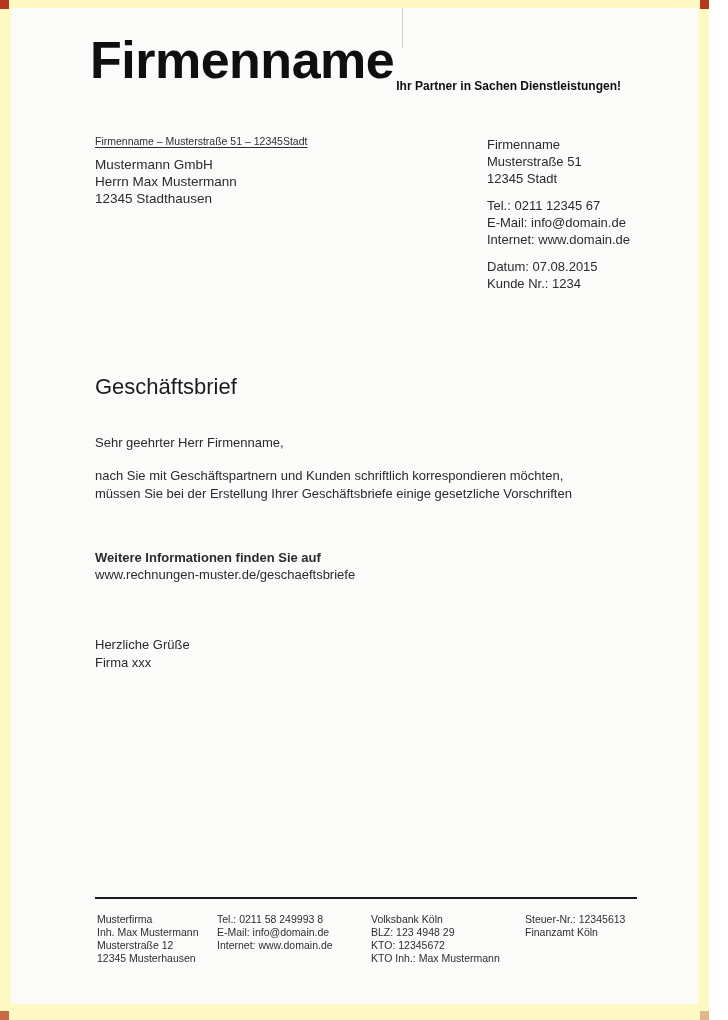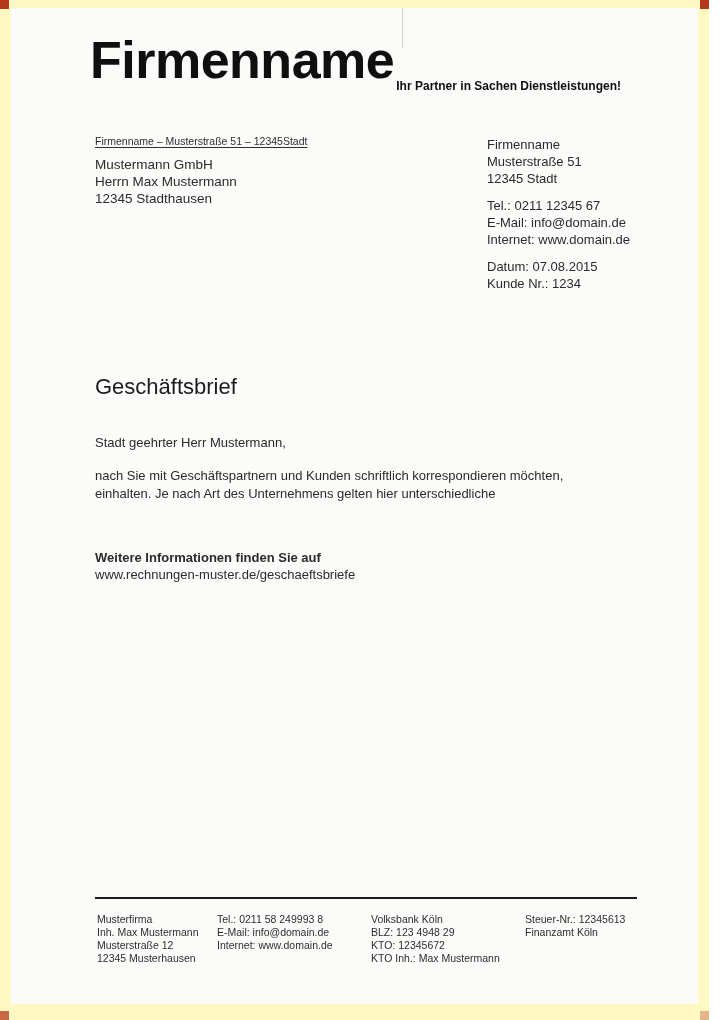--- a/index.html
+++ b/index.html
@@ -120,27 +120,31 @@
           <div>E-Mail: info@domain.de</div>
           <div>Internet: www.domain.de</div>
         </div>
       <div class="group">
           <div>Datum: 07.08.2015</div>
           <div>Kunde Nr.: 1234</div>
         </div>
     </div>
 
     <div class="subject">Geschäftsbrief</div>
-    <div class="salutation body-text">Stadt geehrter Herr Mustermann,</div>
+    <div class="salutation body-text">Sehr geehrter Herr Firmenname,</div>
     <div class="paragraph-1 body-text">
         <div>nach Sie mit Geschäftspartnern und Kunden schriftlich korrespondieren möchten,</div>
-        <div>einhalten. Je nach Art des Unternehmens gelten hier unterschiedliche</div>
+        <div>müssen Sie bei der Erstellung Ihrer Geschäftsbriefe einige gesetzliche Vorschriften</div>
       </div>
     <div class="info-bold body-text">Weitere Informationen finden Sie auf</div>
     <div class="info-url body-text">www.rechnungen-muster.de/geschaeftsbriefe</div>
+    <div class="closing body-text">
+        <div>Herzliche Grüße</div>
+        <div>Firma xxx</div>
+      </div>
 
     <div class="footer-rule"></div>
     <div class="footer-col c1">
         <div>Musterfirma</div>
         <div>Inh. Max Mustermann</div>
         <div>Musterstraße 12</div>
         <div>12345 Musterhausen</div>
       </div>
     <div class="footer-col c2">
         <div>Tel.: 0211 58 249993 8</div>

